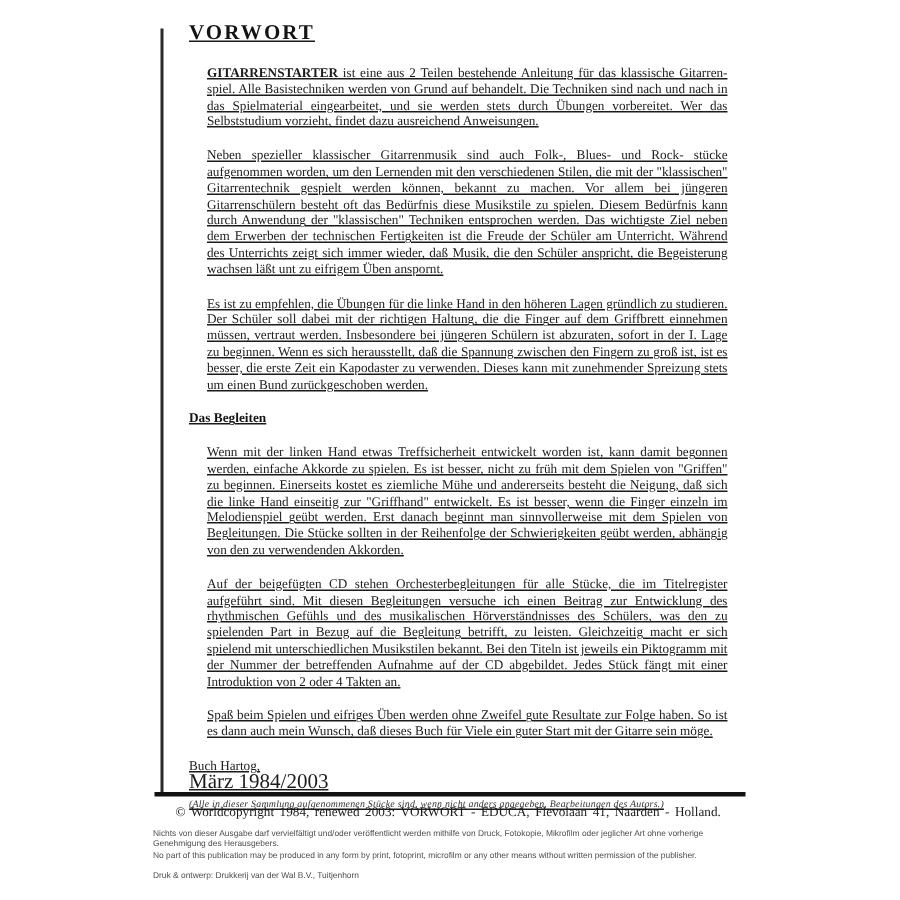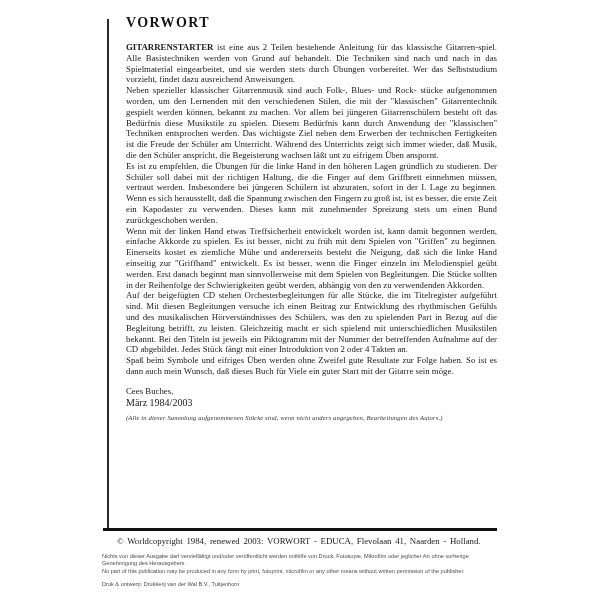--- a/index.html
+++ b/index.html
@@ -18,42 +18,42 @@
     position:absolute;left:107px;top:19px;
     width:1.5px;height:510px;background:#2a2a2a;
   }
   
   .bottom-rule{
     position:absolute;left:103px;top:528px;
     width:394px;height:2.5px;background:#111;
   }
 
   .content{
-    position:absolute;left:126px;top:15px;width:371px;
+    position:absolute;left:126px;top:15px;width:371px;text-decoration:underline;
   }
   .doc-title{
     font-size:14px;font-weight:bold;letter-spacing:1.4px;
     margin:0 0 11px 0;color:#141414;
   }
   p.body{
-    margin:0;font-size:8.8px;line-height:10.8px;
+    margin:12px;font-size:8.8px;line-height:10.8px;
     text-align:justify;color:#1c1c1c;
   }
   p.body b{font-weight:bold;}
   .gap-s{margin-top:3px;}
   .gap-m{margin-top:3.5px;}
   .gap-l{margin-top:5px;}
   .subheading{
     font-size:8.9px;font-weight:bold;line-height:10.8px;margin:0;color:#141414;
   }
   .signature{
     font-size:8.8px;line-height:10.8px;margin-top:9px;
   }
   .credits{
-    margin-top:2px;font-size:10px;line-height:8.5px;color:#1c1c1c;
+    margin-top:2px;font-size:14px;line-height:8.5px;color:#1c1c1c;
   }
   .credits div{white-space:nowrap;}
   .note{
     margin-top:7px;font-size:6.6px;font-style:italic;
     color:#333;letter-spacing:0.15px;white-space:nowrap;
   }
 
   .copyright{
     position:absolute;left:117px;top:536px;
     font-size:8.8px;color:#1b1b1b;word-spacing:1.5px;white-space:nowrap;
@@ -75,27 +75,28 @@
 
   <div class="content">
     <h1 class="doc-title">VORWORT</h1>
 
     <p class="body"><b>GITARRENSTARTER</b><span> ist eine aus 2 Teilen bestehende Anleitung für das klassische Gitarren-spiel. Alle Basistechniken werden von Grund auf behandelt. Die Techniken sind nach und nach in das Spielmaterial eingearbeitet, und sie werden stets durch Übungen vorbereitet. Wer das Selbststudium vorzieht, findet dazu ausreichend Anweisungen.</span></p>
 
     <p class="body gap-s">Neben spezieller klassischer Gitarrenmusik sind auch Folk-, Blues- und Rock- stücke aufgenommen worden, um den Lernenden mit den verschiedenen Stilen, die mit der "klassischen" Gitarrentechnik gespielt werden können, bekannt zu machen. Vor allem bei jüngeren Gitarrenschülern besteht oft das Bedürfnis diese Musikstile zu spielen. Diesem Bedürfnis kann durch Anwendung der "klassischen" Techniken entsprochen werden. Das wichtigste Ziel neben dem Erwerben der technischen Fertigkeiten ist die Freude der Schüler am Unterricht. Während des Unterrichts zeigt sich immer wieder, daß Musik, die den Schüler anspricht, die Begeisterung wachsen läßt unt zu eifrigem Üben anspornt.</p>
 
     <p class="body">Es ist zu empfehlen, die Übungen für die linke Hand in den höheren Lagen gründlich zu studieren. Der Schüler soll dabei mit der richtigen Haltung, die die Finger auf dem Griffbrett einnehmen müssen, vertraut werden. Insbesondere bei jüngeren Schülern ist abzuraten, sofort in der I. Lage zu beginnen. Wenn es sich herausstellt, daß die Spannung zwischen den Fingern zu groß ist, ist es besser, die erste Zeit ein Kapodaster zu verwenden. Dieses kann mit zunehmender Spreizung stets um einen Bund zurückgeschoben werden.</p>
 
+    <h2 class="subheading">Das Begleiten</h2>
     <p class="body">Wenn mit der linken Hand etwas Treffsicherheit entwickelt worden ist, kann damit begonnen werden, einfache Akkorde zu spielen. Es ist besser, nicht zu früh mit dem Spielen von "Griffen" zu beginnen. Einerseits kostet es ziemliche Mühe und andererseits besteht die Neigung, daß sich die linke Hand einseitig zur "Griffhand" entwickelt. Es ist besser, wenn die Finger einzeln im Melodienspiel geübt werden. Erst danach beginnt man sinnvollerweise mit dem Spielen von Begleitungen. Die Stücke sollten in der Reihenfolge der Schwierigkeiten geübt werden, abhängig von den zu verwendenden Akkorden.</p>
 
     <p class="body gap-m">Auf der beigefügten CD stehen Orchesterbegleitungen für alle Stücke, die im Titelregister aufgeführt sind. Mit diesen Begleitungen versuche ich einen Beitrag zur Entwicklung des rhythmischen Gefühls und des musikalischen Hörverständnisses des Schülers, was den zu spielenden Part in Bezug auf die Begleitung betrifft, zu leisten. Gleichzeitig macht er sich spielend mit unterschiedlichen Musikstilen bekannt. Bei den Titeln ist jeweils ein Piktogramm mit der Nummer der betreffenden Aufnahme auf der CD abgebildet. Jedes Stück fängt mit einer Introduktion von 2 oder 4 Takten an.</p>
 
-    <p class="body gap-l">Spaß beim Symbole und eifriges Üben werden ohne Zweifel gute Resultate zur Folge haben. So ist es dann auch mein Wunsch, daß dieses Buch für Viele ein guter Start mit der Gitarre sein möge.</p>
+    <p class="body gap-l">Spaß beim Spielen und eifriges Üben werden ohne Zweifel gute Resultate zur Folge haben. So ist es dann auch mein Wunsch, daß dieses Buch für Viele ein guter Start mit der Gitarre sein möge.</p>
 
-    <div class="signature">Cees Buches,</div>
+    <div class="signature">Buch Hartog,</div>
 
     <div class="credits">
       <div>März 1984/2003</div>
     </div>
 
     <div class="note">(Alle in dieser Sammlung aufgenommenen Stücke sind, wenn nicht anders angegeben, Bearbeitungen des Autors.)</div>
   </div>
 
   <div class="bottom-rule"></div>
 

